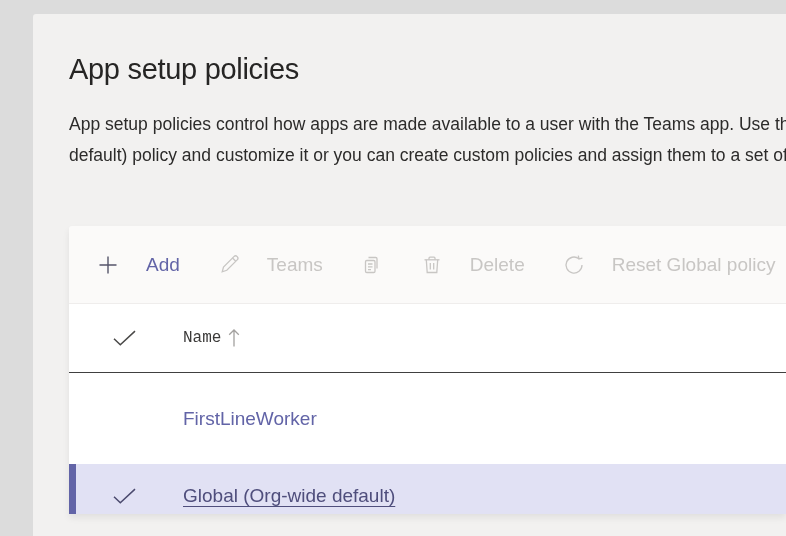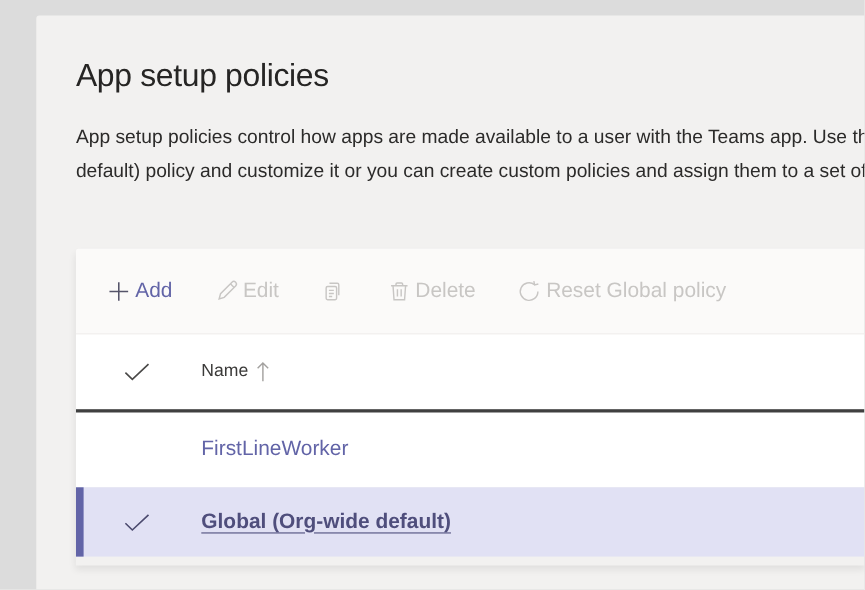--- a/index.html
+++ b/index.html
@@ -50,48 +50,49 @@
     height: 77px;
     background: var(--toolbar-bg, #fbfaf9);
     display: flex;
     align-items: center;
     padding-left: 28px;
     overflow: hidden;
   }
   .tb-btn {
     display: flex;
     align-items: center;
-    gap: 4px;
+    gap: 27px;
     margin-right: 38px;
     background: none;
     border: none;
     font-family: inherit;
     font-size: 19px;
     white-space: nowrap;
     cursor: pointer;
     padding: 0;
   }
   .tb-btn .tb-icon { display: flex; align-items: center; }
   .tb-btn.enabled .tb-label { color: var(--accent, #6264a7); }
   .tb-btn.enabled .tb-icon { color: var(--icon-gray, #55546a); }
   .tb-btn.disabled .tb-label { color: var(--disabled-text, #c8c6c4); cursor: default; }
   .tb-btn.disabled .tb-icon { color: var(--disabled-text, #c8c6c4); }
 
   .thead {
     height: 69px;
     background: var(--row-bg, #ffffff);
     border-top: 1px solid #efedec;
     position: relative;
+    font-family: Liberation Mono, monospace;
   }
   .row {
     position: relative;
     background: var(--row-bg, #ffffff);
   }
-  .row-first { height: 71px; border-top: 3px solid #404040; }
-  .row-selected { height: 63px; background: var(--selected-row-bg, #e1e1f4); font-weight: bold; }
+  .row-first { height: 92px; border-top: 1px solid #404040; }
+  .row-selected { height: 63px; background: var(--selected-row-bg, #e1e1f4); }
 
   .select-stripe {
     position: absolute;
     left: 0; top: 0; bottom: 0; width: 7px;
     background: var(--accent, #6264a7);
   }
 
   .check-slot {
     position: absolute;
     left: 43px; top: 50%;
@@ -156,21 +157,21 @@
           <span class="tb-label">Add</span>
         </button>
 
         <button class="tb-btn disabled">
           <span class="tb-icon">
             <svg width="22" height="22" viewBox="0 0 22 22" fill="none" stroke="currentColor" stroke-width="1.3">
               <path d="M4.2 17.8l1.3-4.8L15.9 2.6a2.3 2.3 0 0 1 3.3 3.3L8.8 16.3 4.2 17.8z"></path>
               <path d="M14.5 4l3.3 3.3"></path>
             </svg>
           </span>
-          <span class="tb-label">Edit</span>
+          <span class="tb-label">Teams</span>
         </button>
 
         <button class="tb-btn disabled">
           <span class="tb-icon">
             <svg width="22" height="22" viewBox="0 0 22 22" fill="none" stroke="currentColor" stroke-width="1.3">
               <path d="M7.5 3.5h7.2a1.3 1.3 0 0 1 1.3 1.3v9.7"></path>
               <rect x="4.5" y="6.5" width="9.5" height="12" rx="1.3" fill="#fbfaf9"></rect>
               <path d="M7 10h4.5M7 12.8h4.5M7 15.6h3"></path>
             </svg>
           </span>

